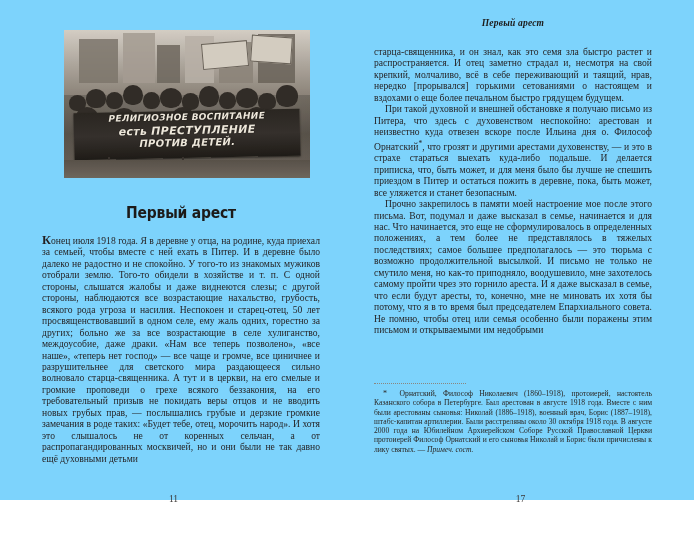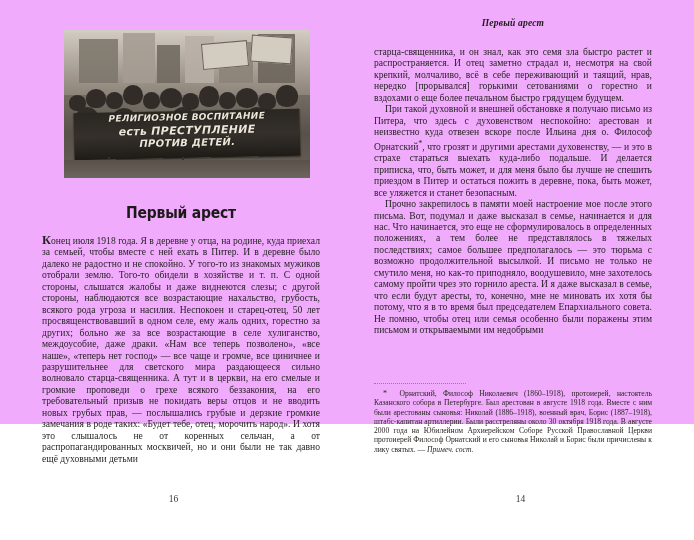--- a/index.html
+++ b/index.html
@@ -11,23 +11,23 @@
     overflow:hidden;
   }
   .spread{
     position:relative;
     width:694px;height:540px;
     display:flex;
     background:#ffffff;
   }
   .page{
     position:relative;
-    width:347px;height:424px;
+    width:347px;height:500px;
     box-sizing:border-box;
-    background:#f0abfc;
+    background:#7dd3fc;
   }
   .page-left{ padding:18px 27px 0 42px; }
   .page-right{ padding:18px 42px 0 27px; }
 
   
   .photo-wrap{
     width:246px;
     margin:12px 0 0 22px;
     position:relative;
   }
@@ -213,34 +213,34 @@
         <div class="ground"></div>
       </div>
     </div>
 
     <h1 class="chapter-title">Первый арест</h1>
 
     <div class="body">
       <p class="noindent"><span class="initial">К</span><span>онец июля 1918 года. Я в деревне у отца, на родине, куда приехал за семьей, чтобы вместе с ней ехать в Питер. И в деревне было далеко не радостно и не спокойно. У того-то из знакомых мужиков отобрали землю. Того-то обидели в хозяйстве и т. п. С одной стороны, слышатся жалобы и даже виднеются слезы; с другой стороны, наблюдаются все возрастающие нахальство, грубость, всякого рода угроза и насилия. Неспокоен и старец-отец, 50 лет просвященствовавший в одном селе, ему жаль одних, горестно за других; больно же за все возрастающие в селе хулиганство, междоусобие, даже драки. «Нам все теперь позволено», «все наше», «теперь нет господ» — все чаще и громче, все циничнее и разрушительнее для светского мира раздающееся сильно волновало старца-священника. А тут и в церкви, на его смелые и громкие проповеди о грехе всякого беззакония, на его требовательный призыв не покидать веры отцов и не вводить новых грубых прав, — послышались грубые и дерзкие громкие замечания в роде таких: «Будет тебе, отец, морочить народ». И хотя это слышалось не от коренных сельчан, а от распропагандированных москвичей, но и они были не так давно ещё духовными детьми</span></p>
     </div>
 
-    <div class="page-number pn-left">16</div>
+    <div class="page-number pn-left">11</div>
   </div>
 
   <div class="page page-right">
 
     <div class="running-head">Первый арест</div>
 
     <div class="body">
-      <p class="noindent">старца-священника, и он знал, как это семя зла быстро растет и распространяется. И отец заметно страдал и, несмотря на свой крепкий, молчаливо, всё в себе переживающий и таящий, нрав, нередко [прорывался] горькими сетованиями о горестно и вздохами о еще более печальном быстро грядущем будущем.</p>
+      <p class="noindent">старца-священника, и он знал, как это семя зла быстро растет и распространяется. И отец заметно страдал и, несмотря на свой крепкий, молчаливо, всё в себе переживающий и таящий, нрав, нередко [прорывался] горькими сетованиями о настоящем и вздохами о еще более печальном быстро грядущем будущем.</p>
       <p class="indent"><span>При такой духовной и внешней обстановке я получаю письмо из Питера, что здесь с духовенством неспокойно: арестован и неизвестно куда отвезен вскоре после Ильина дня о. Философ Орнатский</span><span class="sup">*</span><span>, что грозят и другими арестами духовенству, — и это в страхе стараться выехать куда-либо подальше. И делается приписка, что, быть может, и для меня было бы лучше не спешить приездом в Питер и остаться пожить в деревне, пока, быть может, все уляжется и станет безопасным.</span></p>
       <p class="indent">Прочно закрепилось в памяти моей настроение мое после этого письма. Вот, подумал и даже высказал в семье, начинается и для нас. Что начинается, это еще не сформулировалось в определенных положениях, а тем более не представлялось в тяжелых последствиях; самое большее предполагалось — это тюрьма с возможно продолжительной высылкой. И письмо не только не смутило меня, но как-то приподняло, воодушевило, мне захотелось самому пройти чрез это горнило ареста. И я даже высказал в семье, что если будут аресты, то, конечно, мне не миновать их хотя бы потому, что я в то время был председателем Епархиального совета. Не помню, чтобы отец или семья особенно были поражены этим письмом и открываемыми им недобрыми</p>
     </div>
 
     <div class="footnote">
       <div class="fn-rule"></div>
       <div class="fn-text"><span class="fn-mark">*</span>&nbsp;&nbsp;<span>Орнатский, Философ Николаевич (1860–1918), протоиерей, настоятель Казанского собора в Петербурге. Был арестован в августе 1918 года. Вместе с ним были арестованы сыновья: Николай (1886–1918), военный врач, Борис (1887–1918), штабс-капитан артиллерии. Были расстреляны около 30 октября 1918 года. В августе 2000 года на Юбилейном Архиерейском Соборе Русской Православной Церкви протоиерей Философ Орнатский и его сыновья Николай и Борис были причислены к лику святых. — </span><i>Примеч. сост.</i></div>
     </div>
 
-    <div class="page-number pn-right">14</div>
+    <div class="page-number pn-right">17</div>
   </div>
 
 </div>
 
 </body></html>

